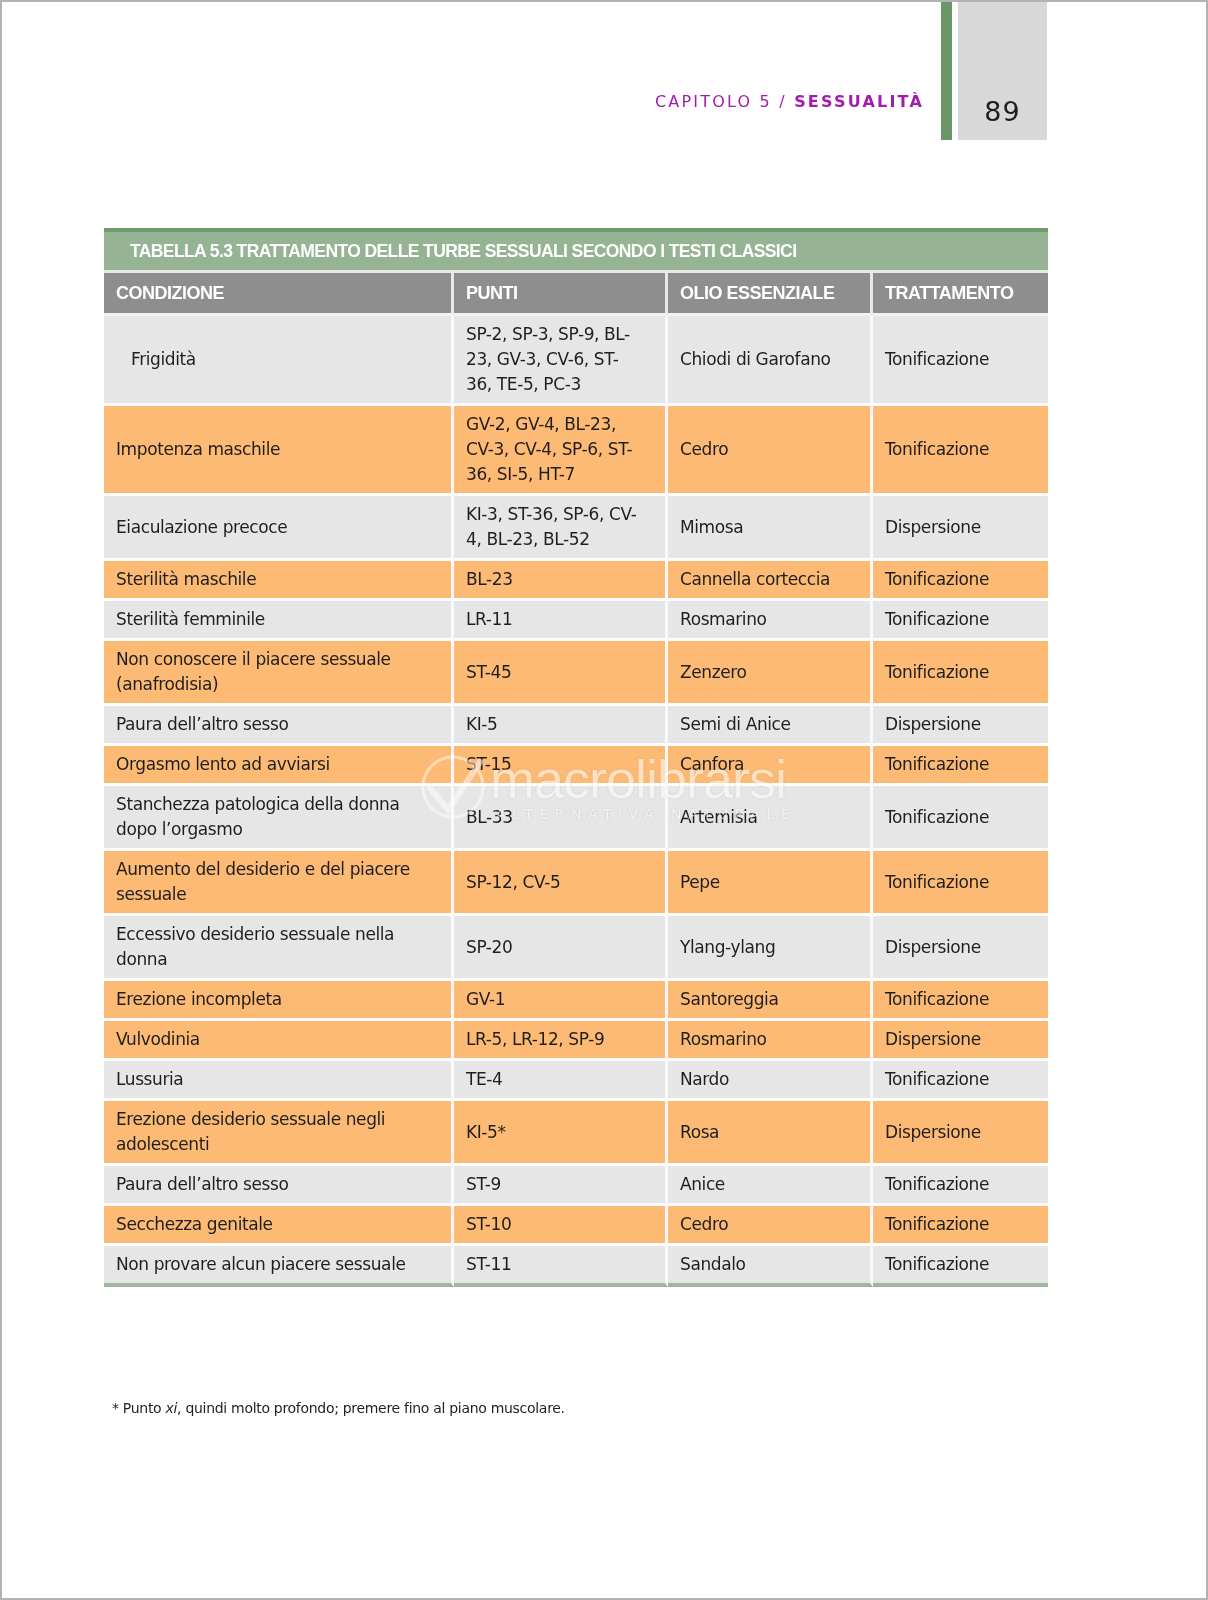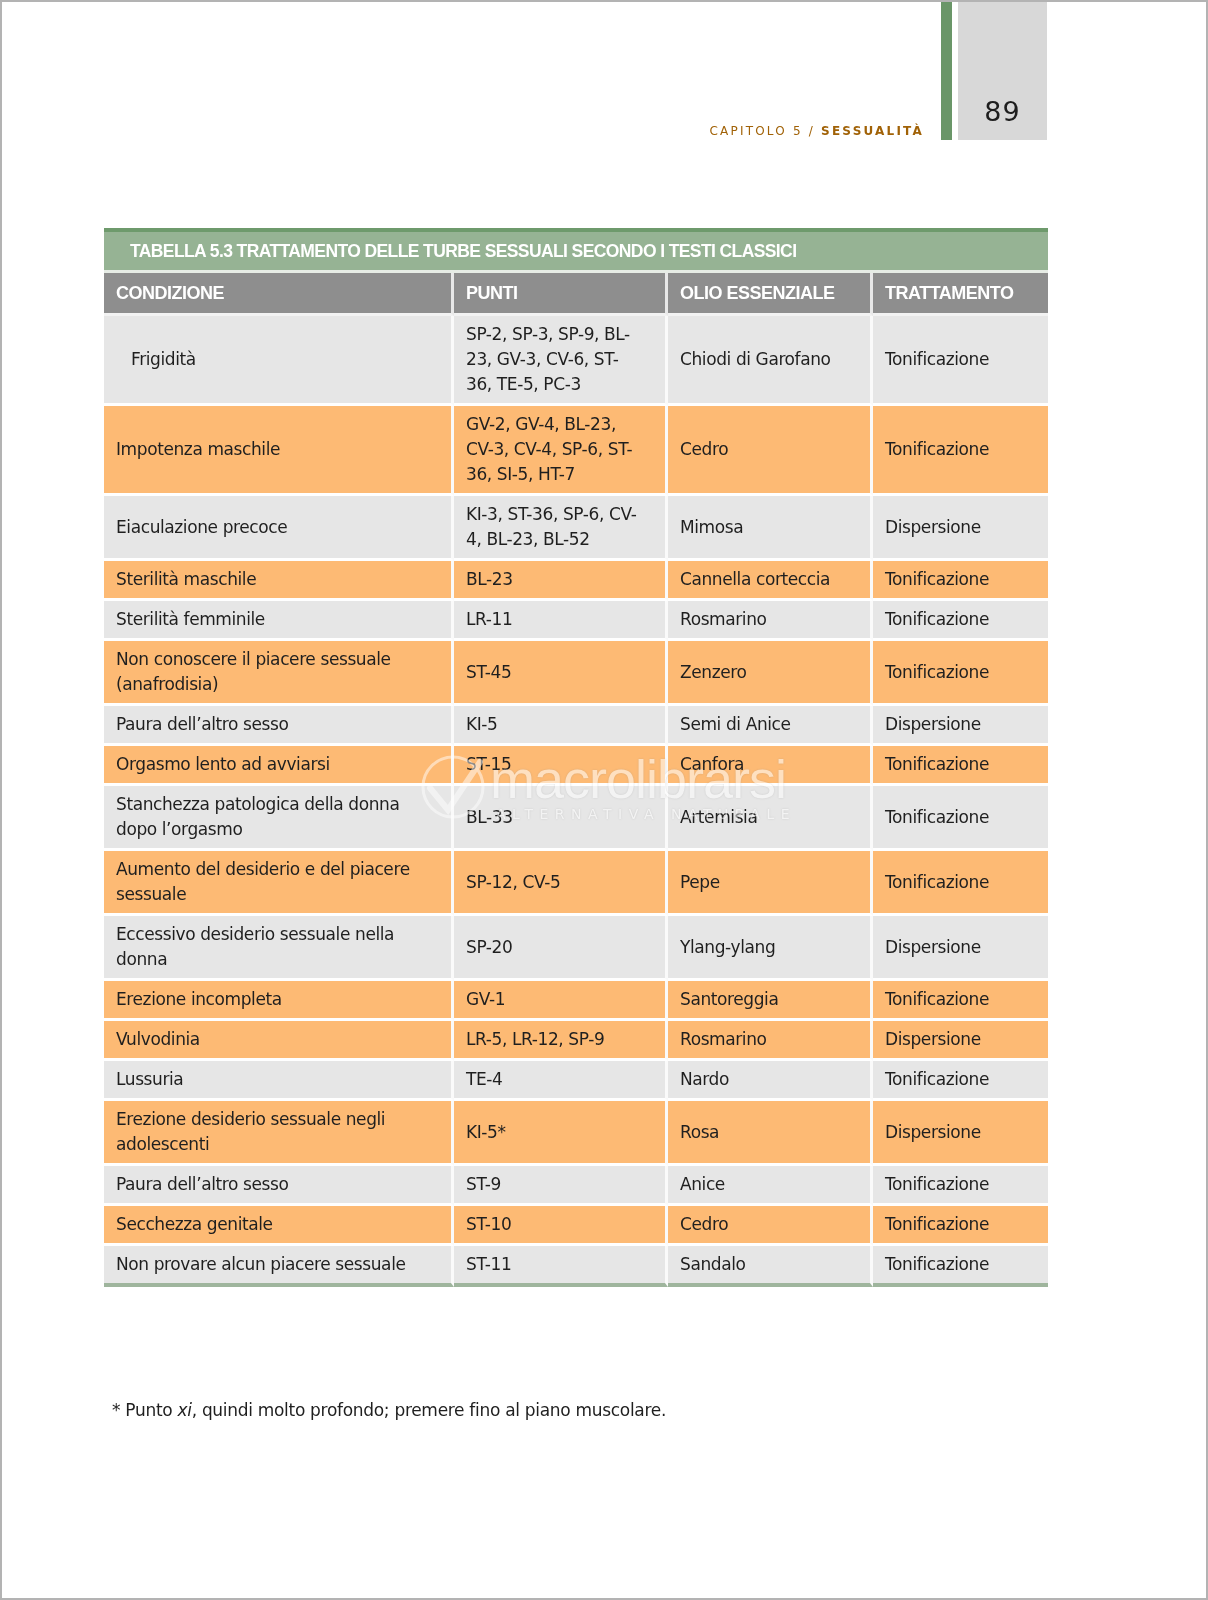--- a/index.html
+++ b/index.html
@@ -19,22 +19,22 @@
   }
   .page-num-box {
     position: absolute; left: 958px; top: 2px; width: 89px; height: 138px;
     background: #d8d8d8;
   }
   .page-num {
     position: absolute; left: 958px; top: 96px; width: 89px; text-align: center;
     font-size: 27px; color: #1e1e1e; letter-spacing: 1px;
   }
   .running-head {
-    position: absolute; right: 284px; top: 124px;
-    font-size: 12px; letter-spacing: 2.2px; color: #a16207;
+    position: absolute; right: 284px; top: 92px;
+    font-size: 16px; letter-spacing: 2.2px; color: #a21caf;
   }
   .running-head b { font-weight: bold; }
 
   .table-wrap {
     position: absolute; left: 104px; top: 228px; width: 944px;
   }
   .table-title {
     background: #96b394;
     border-top: 4px solid #6e9a6c;
     height: 38px; line-height: 38px;
@@ -64,21 +64,21 @@
     border-right: 3px solid #fafafa;
     border-bottom: 3px solid #ffffff;
     color: #1f1f1f;
   }
   tbody td:last-child { border-right: none; }
   tbody tr.odd td { background: #e6e6e6; }
   tbody tr.even td { background: #fdba74; }
   tbody tr:last-child td { border-bottom: 4px solid #9fb59d; }
   .footnote {
     position: absolute; left: 112px; top: 1400px;
-    font-size: 17px; letter-spacing: -0.3px; color: #1f1f1f;
+    font-size: 14px; letter-spacing: -0.3px; color: #1f1f1f;
   }
   .footnote i { font-style: italic; }
   .watermark {
     position: absolute; left: 410px; top: 748px; width: 400px; height: 80px;
     pointer-events: none; opacity: 0.55;
   }
   .wm-text {
     position: absolute; left: 80px; top: 0; font-size: 54px; color: #ffffff;
     font-family: "Liberation Sans", sans-serif; letter-spacing: -1px;
     text-shadow: 0 0 2px rgba(120,120,120,0.5);

